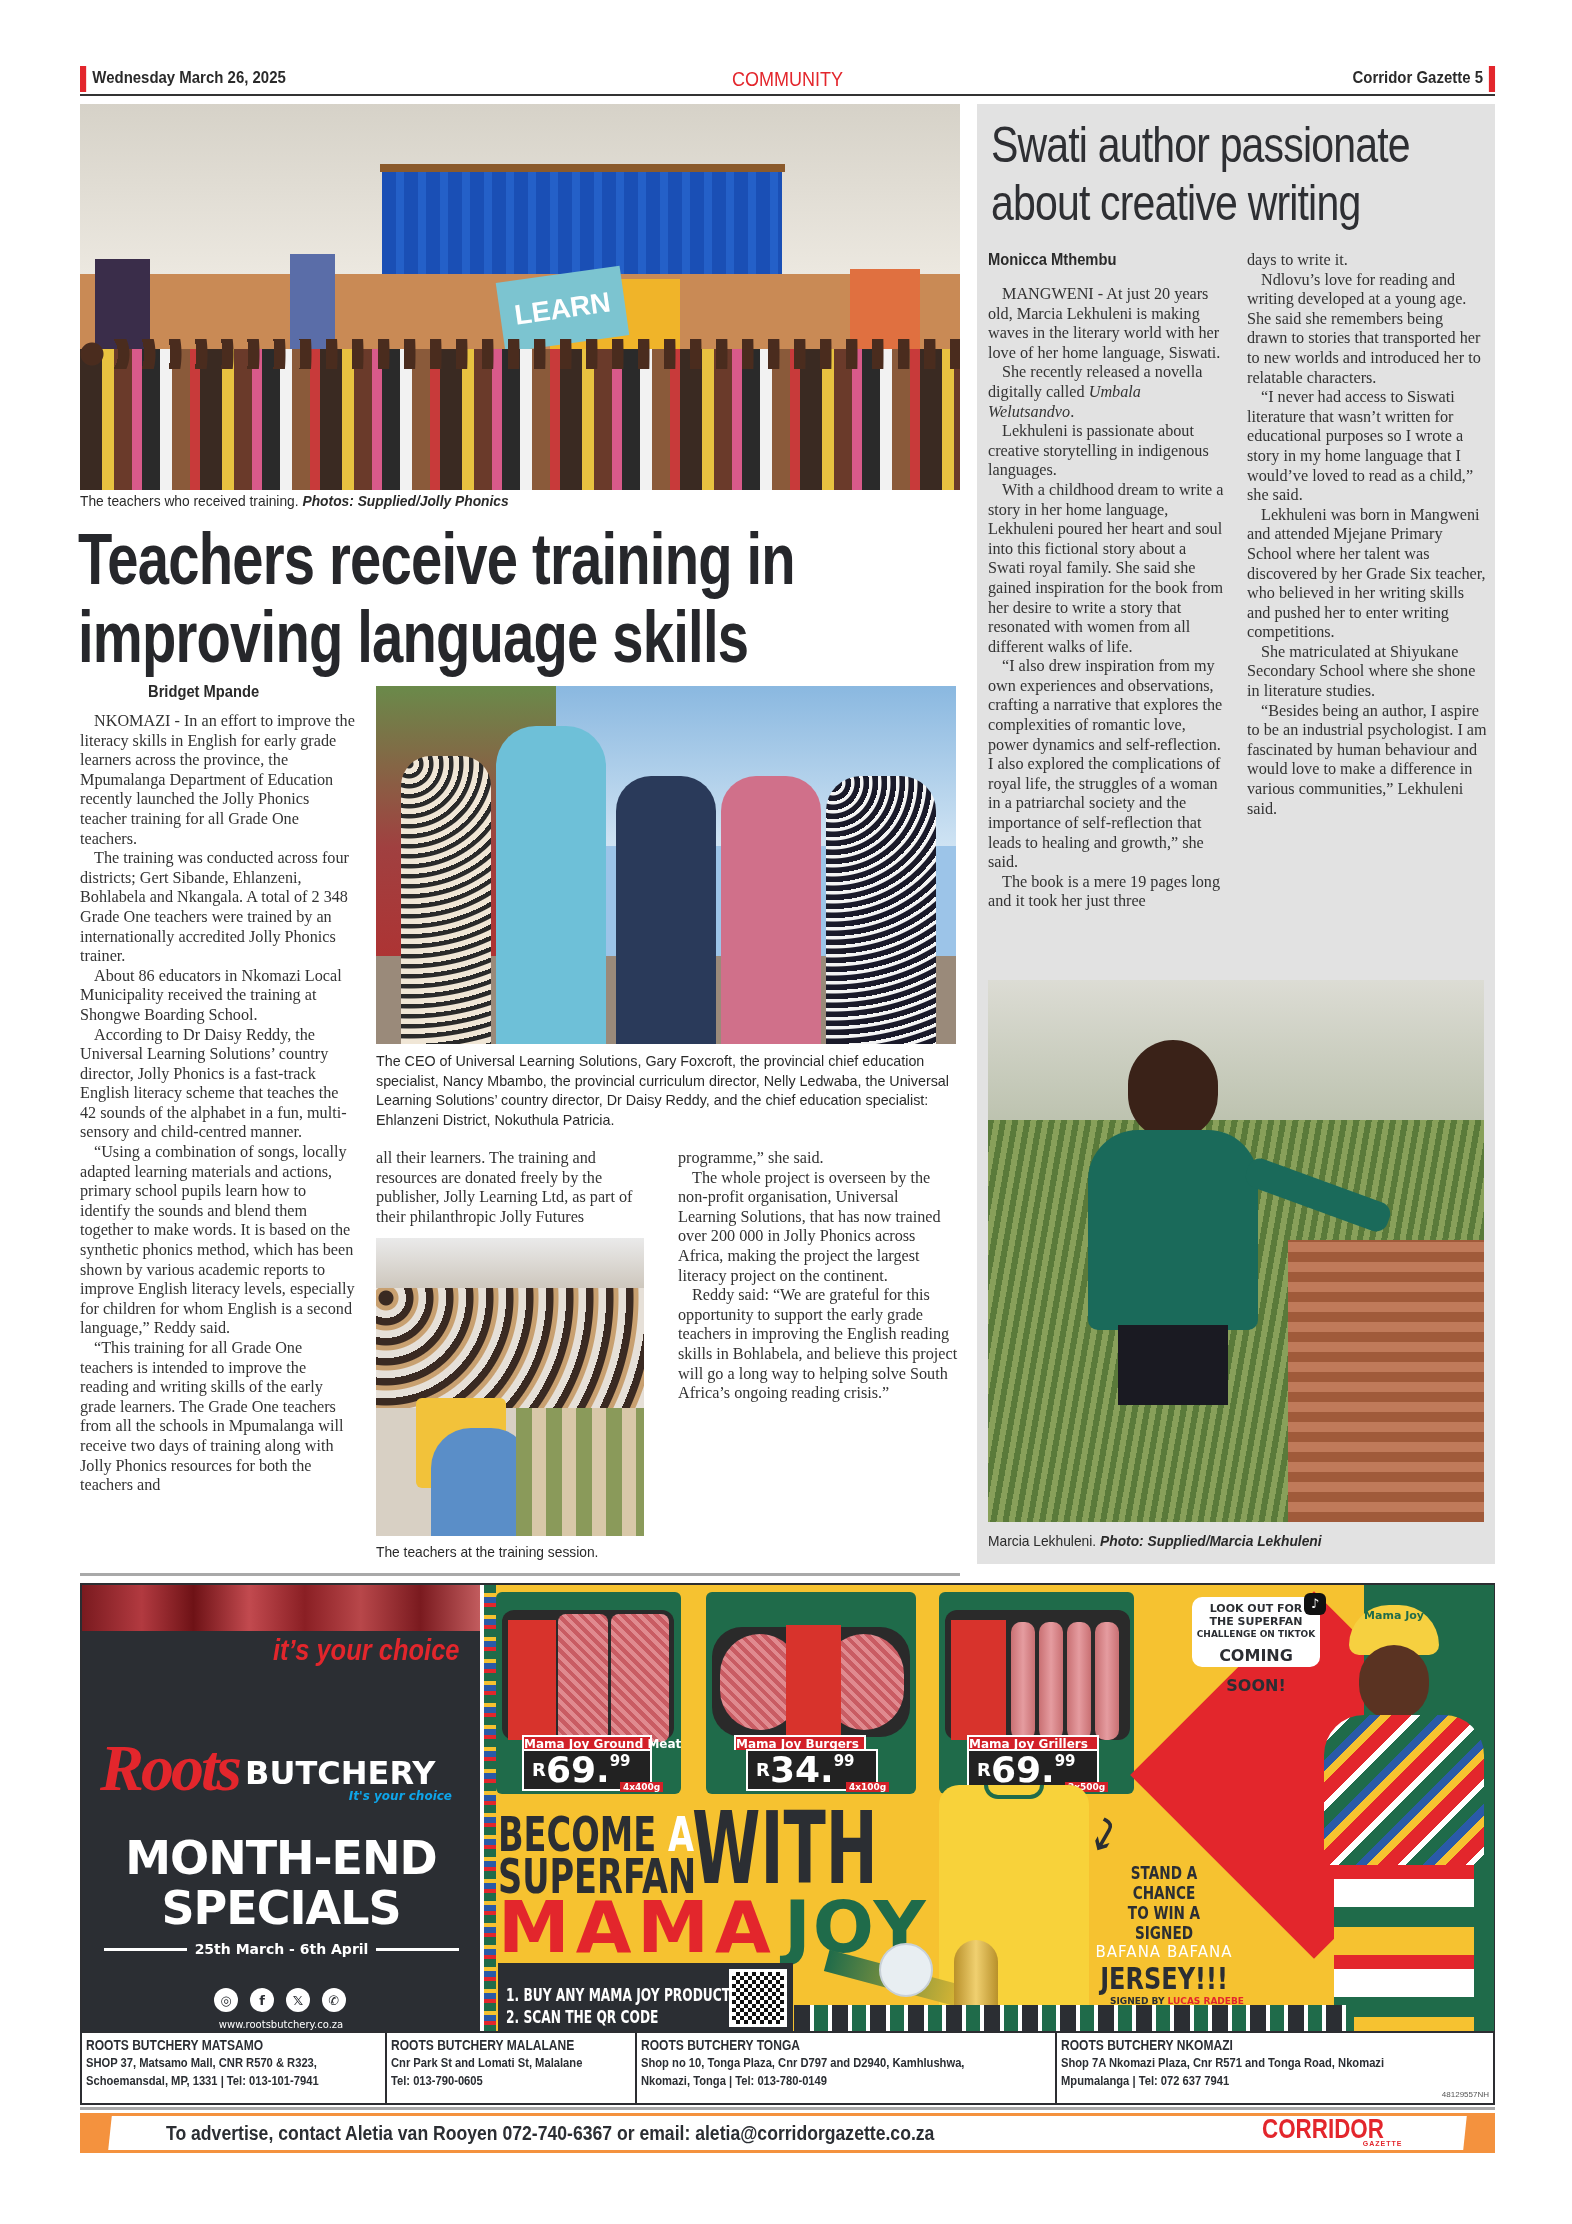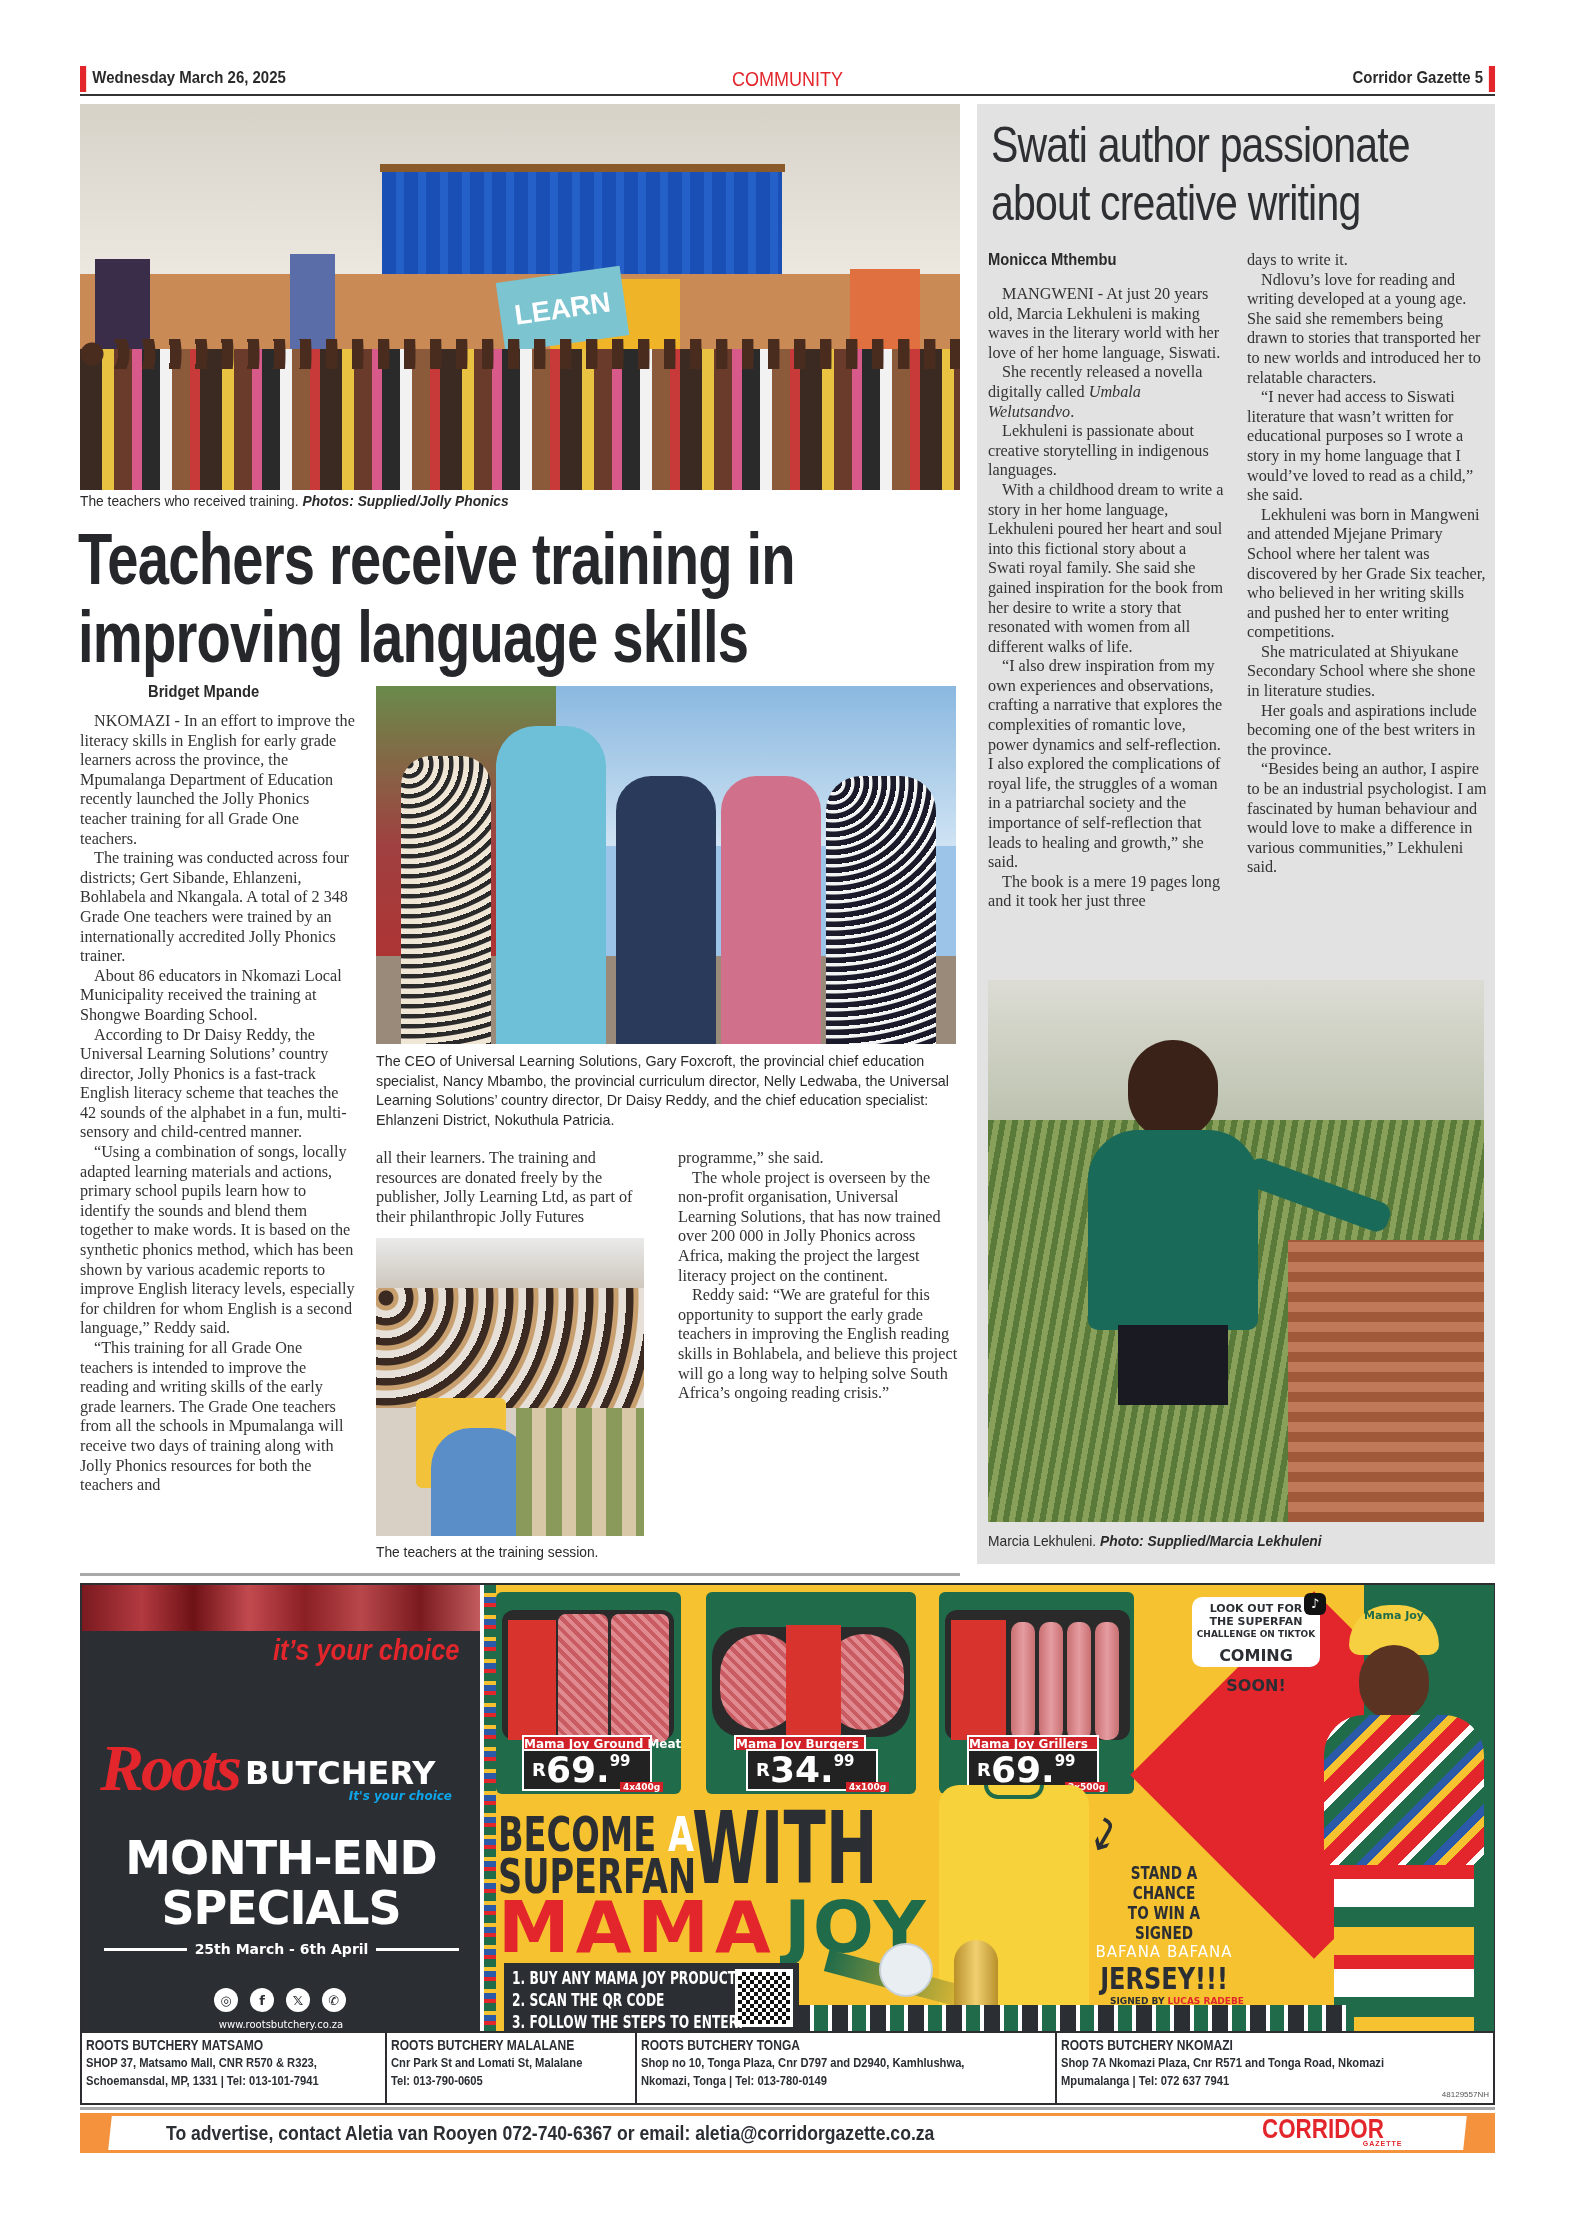--- a/index.html
+++ b/index.html
@@ -157,21 +157,20 @@
     <p>With a childhood dream to write a story in her home language, Lekhuleni poured her heart and soul into this fictional story about a Swati royal family. She said she gained inspiration for the book from her desire to write a story that resonated with women from all different walks of life.</p>
     <p>“I also drew inspiration from my own experiences and observations, crafting a narrative that explores the complexities of romantic love, power dynamics and self-reflection. I also explored the complications of royal life, the struggles of a woman in a patriarchal society and the importance of self-reflection that leads to healing and growth,” she said.</p>
     <p>The book is a mere 19 pages long and it took her just three</p>
   </div>
   <div class="abs body" style="left:270px;top:147px;width:240px">
     <p style="text-indent:0">days to write it.</p>
     <p>Ndlovu’s love for reading and writing developed at a young age. She said she remembers being drawn to stories that transported her to new worlds and introduced her to relatable characters.</p>
     <p>“I never had access to Siswati literature that wasn’t written for educational purposes so I wrote a story in my home language that I would’ve loved to read as a child,” she said.</p>
     <p>Lekhuleni was born in Mangweni and attended Mjejane Primary School where her talent was discovered by her Grade Six teacher, who believed in her writing skills and pushed her to enter writing competitions.</p>
     <p>She matriculated at Shiyukane Secondary School where she shone in literature studies.</p>
-    <p>Her goals and aspirations include becoming one of the best writers in the province.</p>
     <p>“Besides being an author, I aspire to be an industrial psychologist. I am fascinated by human behaviour and would love to make a difference in various communities,” Lekhuleni said.</p>
   </div>
   <div class="abs photo" style="left:11px;top:876px;width:496px;height:542px;background:#bcc8b4">
     <div class="abs" style="left:0;top:0;width:496px;height:200px;background:linear-gradient(180deg,#dcdcd4,#b0b8a0)"></div>
     <div class="abs" style="left:0;top:140px;width:496px;height:402px;background:repeating-linear-gradient(100deg,#5a7a3a 0 6px,#88a05a 6px 12px)"></div>
     <div class="abs" style="left:300px;top:260px;width:196px;height:282px;background:repeating-linear-gradient(0deg,#a05a3a 0 10px,#c07a5a 10px 20px)"></div>
     <div class="abs" style="left:140px;top:60px;width:90px;height:100px;background:#3a2218;border-radius:45px"></div>
     <div class="abs" style="left:100px;top:150px;width:170px;height:200px;background:#1a6a5a;border-radius:50px 50px 10px 10px"></div>
     <div class="abs" style="left:130px;top:345px;width:110px;height:80px;background:#1a1a22"></div>
     <div class="abs" style="left:255px;top:200px;width:150px;height:30px;background:#1a6a5a;transform:rotate(20deg);border-radius:12px"></div>
@@ -272,21 +271,21 @@
 
   <div class="abs" style="left:600px;top:278px;width:160px">
     <div class="stand">STAND A CHANCE</div>
     <div class="stand">TO WIN A SIGNED</div>
     <div class="bafana">BAFANA BAFANA</div>
     <div class="jersey">JERSEY!!!</div>
     <div class="signed"><span>SIGNED BY</span> <b>LUCAS RADEBE</b></div>
     <div class="signed"><span>&amp;</span> <b>MAMA JOY!</b></div>
   </div>
 
-  <div class="abs steps" style="left:20px;top:378px;width:295px;height:68px;padding:4px 8px">
+  <div class="abs steps" style="left:14px;top:378px;width:295px;height:68px;padding:21px 8px">
     <div style="transform:scaleX(.72);transform-origin:left;white-space:nowrap">1. BUY ANY MAMA JOY PRODUCT</div>
     <div style="transform:scaleX(.72);transform-origin:left;white-space:nowrap">2. SCAN THE QR CODE</div>
     <div style="transform:scaleX(.72);transform-origin:left;white-space:nowrap">3. FOLLOW THE STEPS TO ENTER!</div>
     <div class="abs qr" style="right:6px;top:6px;width:58px;height:58px"></div>
   </div>
 
   <div class="abs" style="left:340px;top:385px;width:160px;height:22px;background:linear-gradient(90deg,#1f6b4a,#f6c230);transform:rotate(15deg);border-radius:0 10px 10px 0"></div>
   <div class="abs" style="left:395px;top:358px;width:54px;height:54px;border-radius:50%;background:#e8eef2;border:2px solid #c8d0d8"></div>
   <div class="abs" style="left:470px;top:355px;width:44px;height:80px;background:linear-gradient(90deg,#b8902a,#f0d070,#b8902a);border-radius:22px 22px 4px 4px"></div>
   <div class="abs" style="left:310px;top:420px;width:560px;height:26px;background:repeating-linear-gradient(90deg,#2b2e33 0 16px,#fff 16px 20px,#1f6b4a 20px 34px,#fff 34px 38px)"></div>

